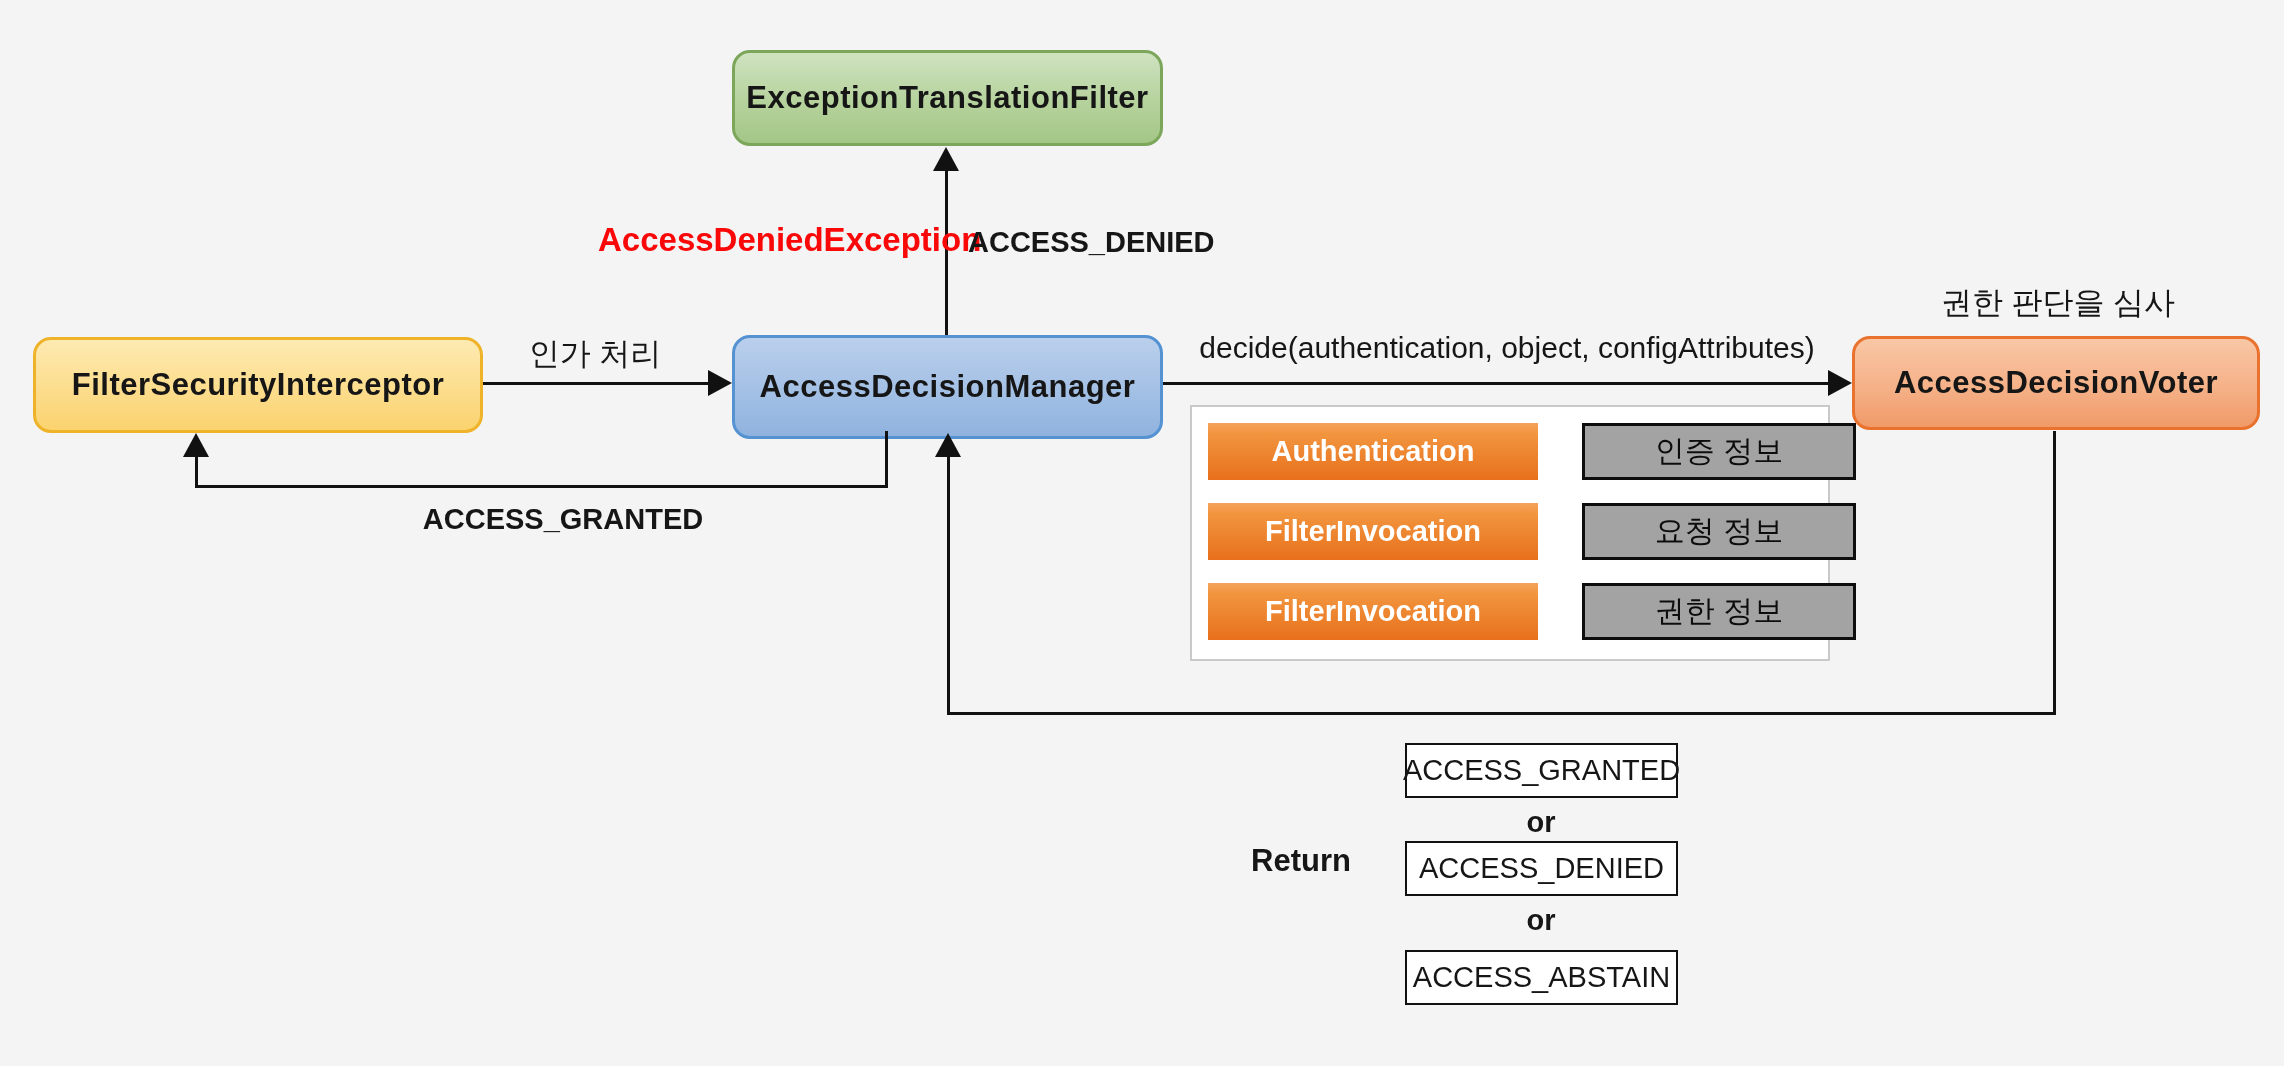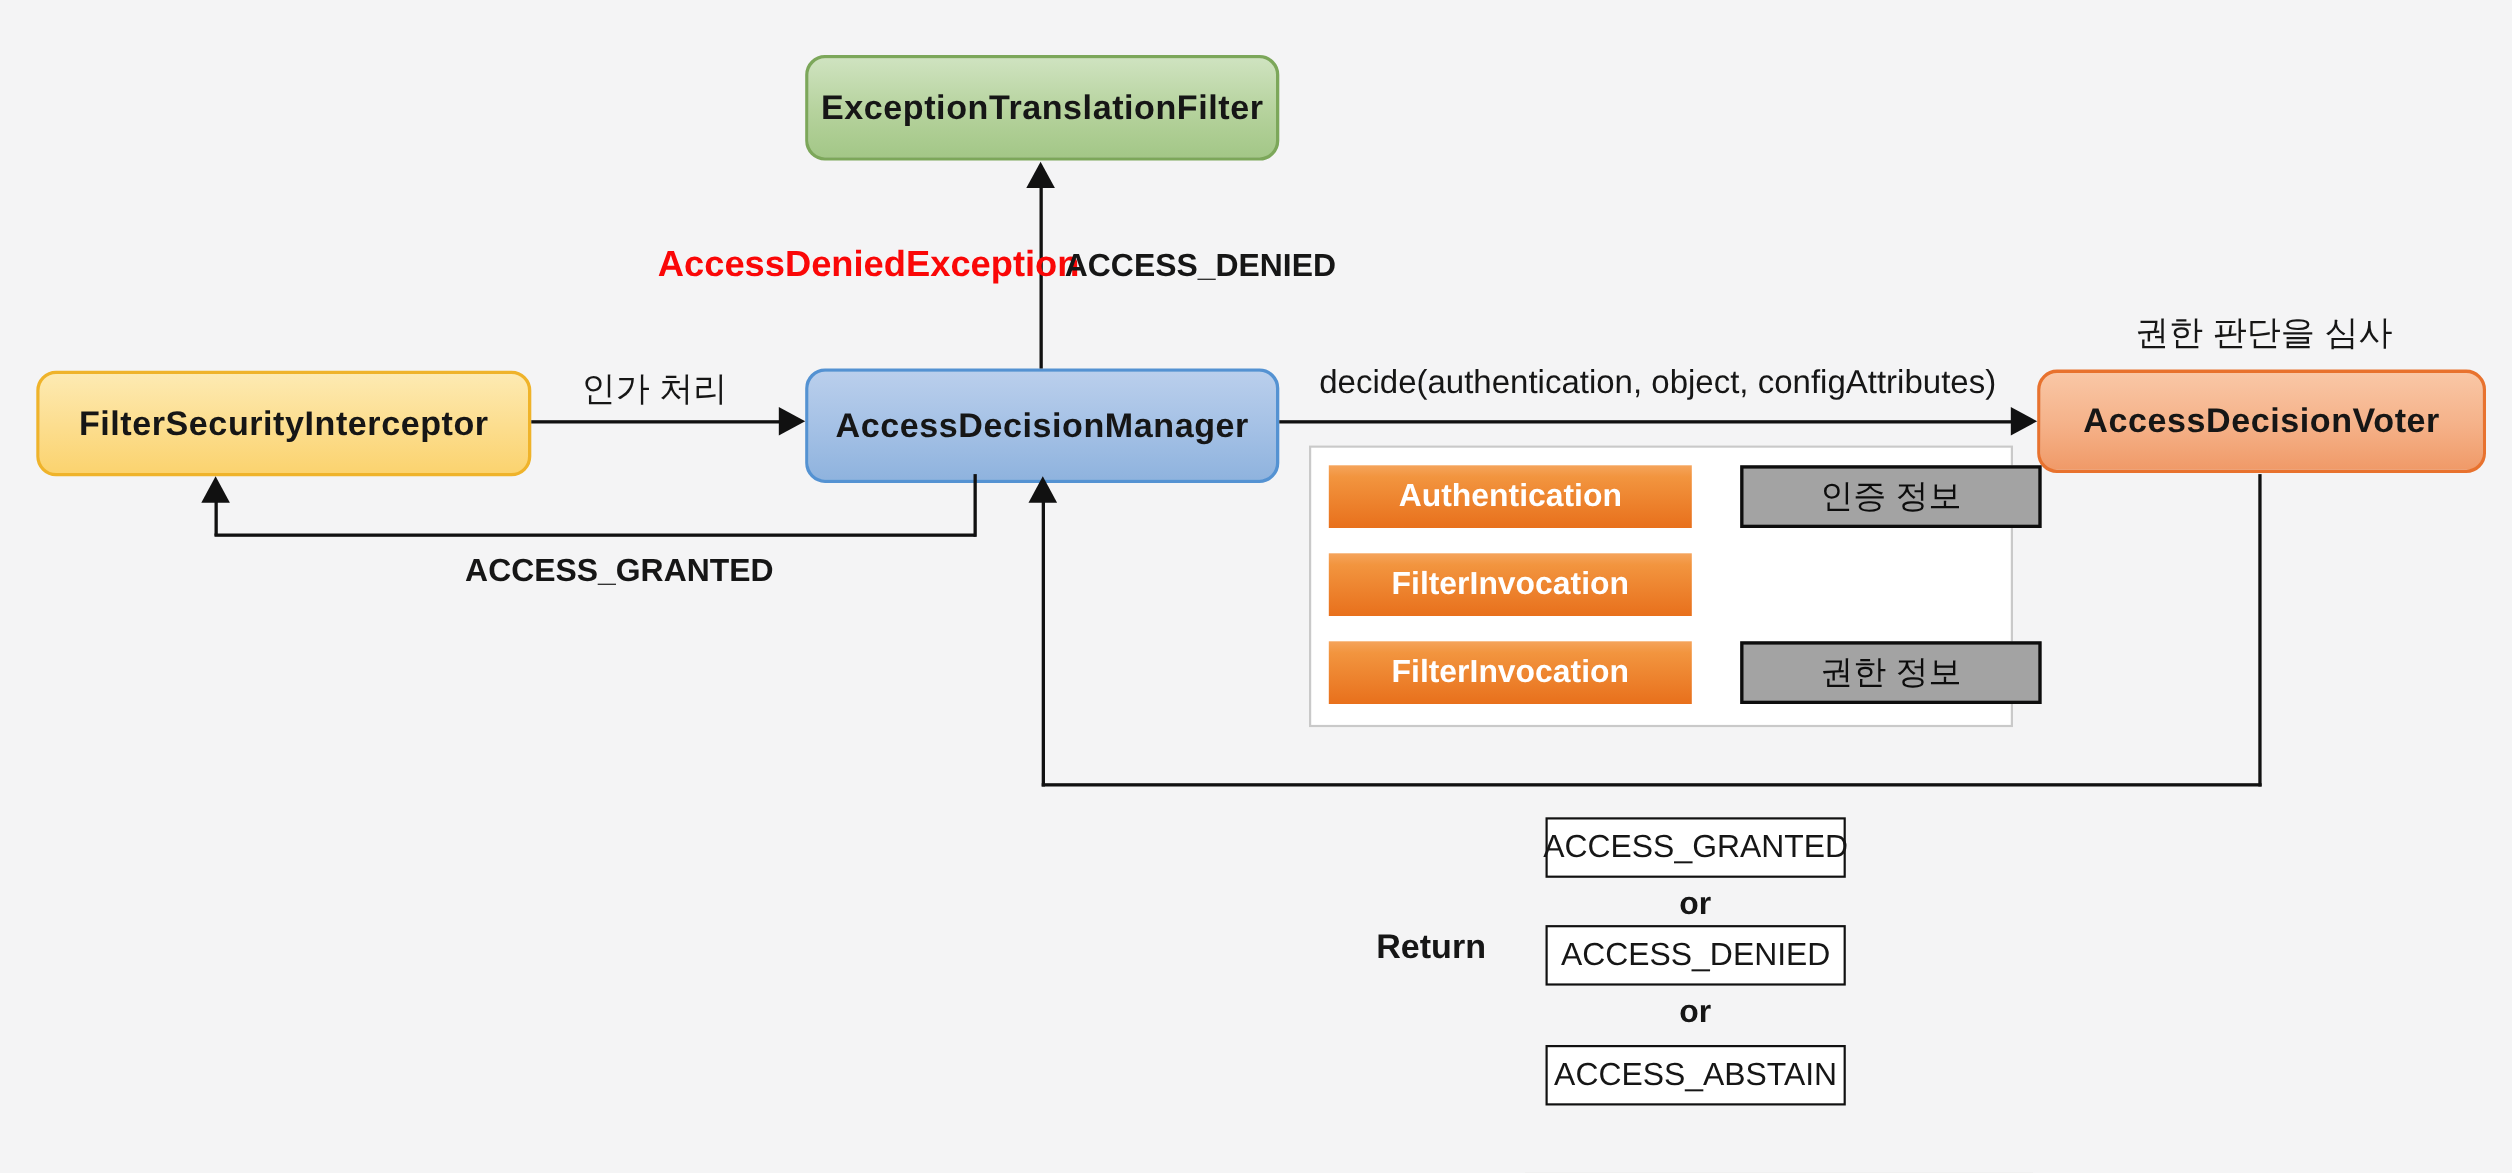--- a/index.html
+++ b/index.html
@@ -127,20 +127,23 @@
   <div class="ptable">
     <div class="cell cell-orange row1">
       <span>Authentication</span>
     </div>
     <div class="cell cell-white row1">
       <span>인증 정보</span>
     </div>
     <div class="cell cell-orange row2">
       <span>FilterInvocation</span>
     </div>
+    <div class="cell cell-white row2">
+      <span>요청 정보</span>
+    </div>
     <div class="cell cell-orange row3">
       <span>FilterInvocation</span>
     </div>
     <div class="cell cell-white row3">
       <span>권한 정보</span>
     </div>
   </div>
 
   <div class="lbl lbl-center" style="left:1301px;top:843px;font-size:31px;font-weight:bold;">Return</div>
   <div class="ret-box" style="top:743px;">

